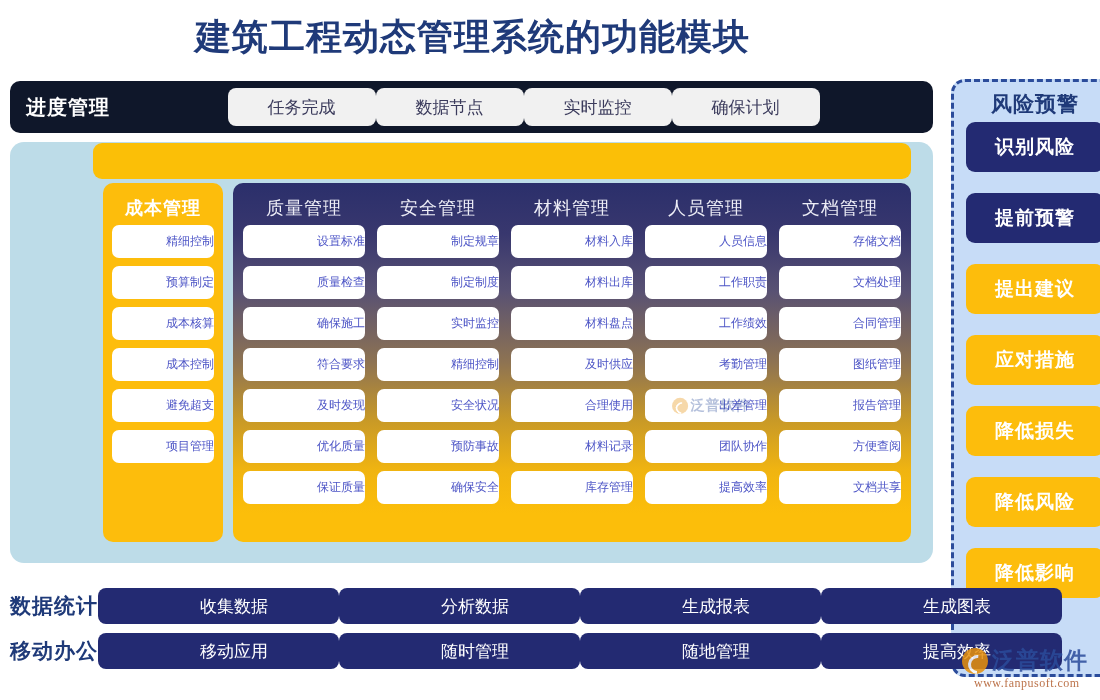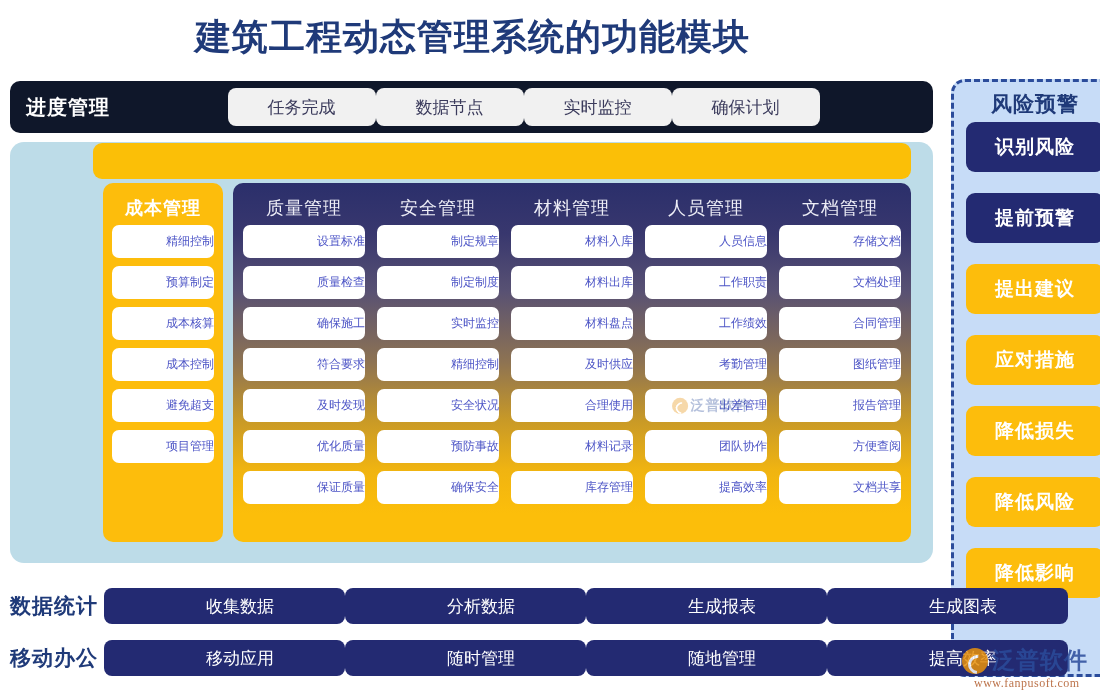--- a/index.html
+++ b/index.html
@@ -214,22 +214,21 @@
   
   .bottom-rows {
     position: absolute;
     left: 10px;
     top: 588px;
     width: 935px;
   }
   .brow {
     display: flex;
     align-items: center;
-    margin-bottom: 16px;
-    gap: 6px;
+    margin-bottom: 9px;
   }
   .brow-label {
     width: 130px;
     font-size: 21px;
     font-weight: bold;
     color: #1F3A79;
     white-space: nowrap;
     letter-spacing: 1px;
   }
   .brow-chips {

